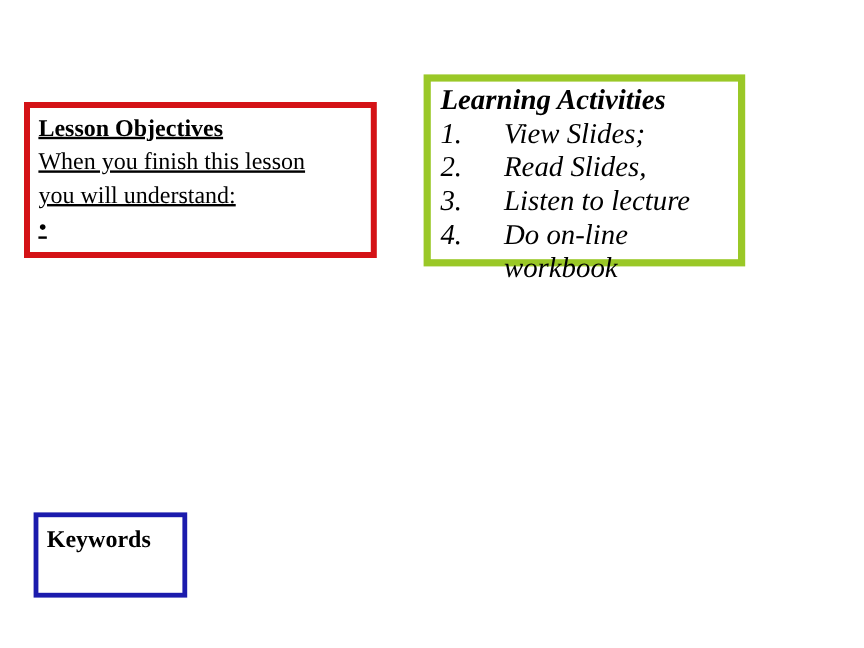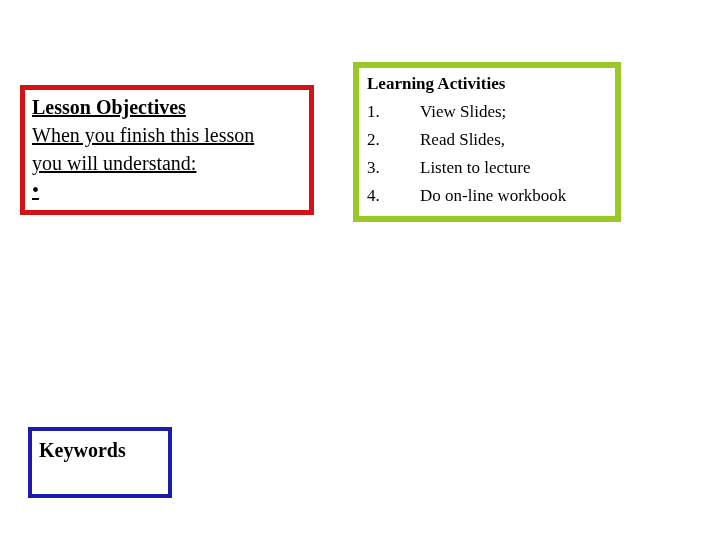--- a/index.html
+++ b/index.html
@@ -42,27 +42,28 @@
     line-height: 28px;
     text-decoration: underline;
   }
   .activities-box {
     left: 353px;
     top: 62px;
     width: 268px;
     height: 160px;
     border: 6px solid var(--green-border);
     padding: 2px 6px 0 8px;
-    font-size: 17px;
+    font-size: 24px;
     line-height: 28px;
+    font-style: italic;
   }
   .keywords-box {
     left: 28px;
     top: 427px;
-    width: 144px;
+    width: 128px;
     height: 71px;
     border: 4px solid var(--blue-border);
     padding: 6px 6px 0 7px;
     font-size: 20px;
     font-weight: bold;
     line-height: 26px;
   }
   .box-heading {
     font-weight: bold;
   }

